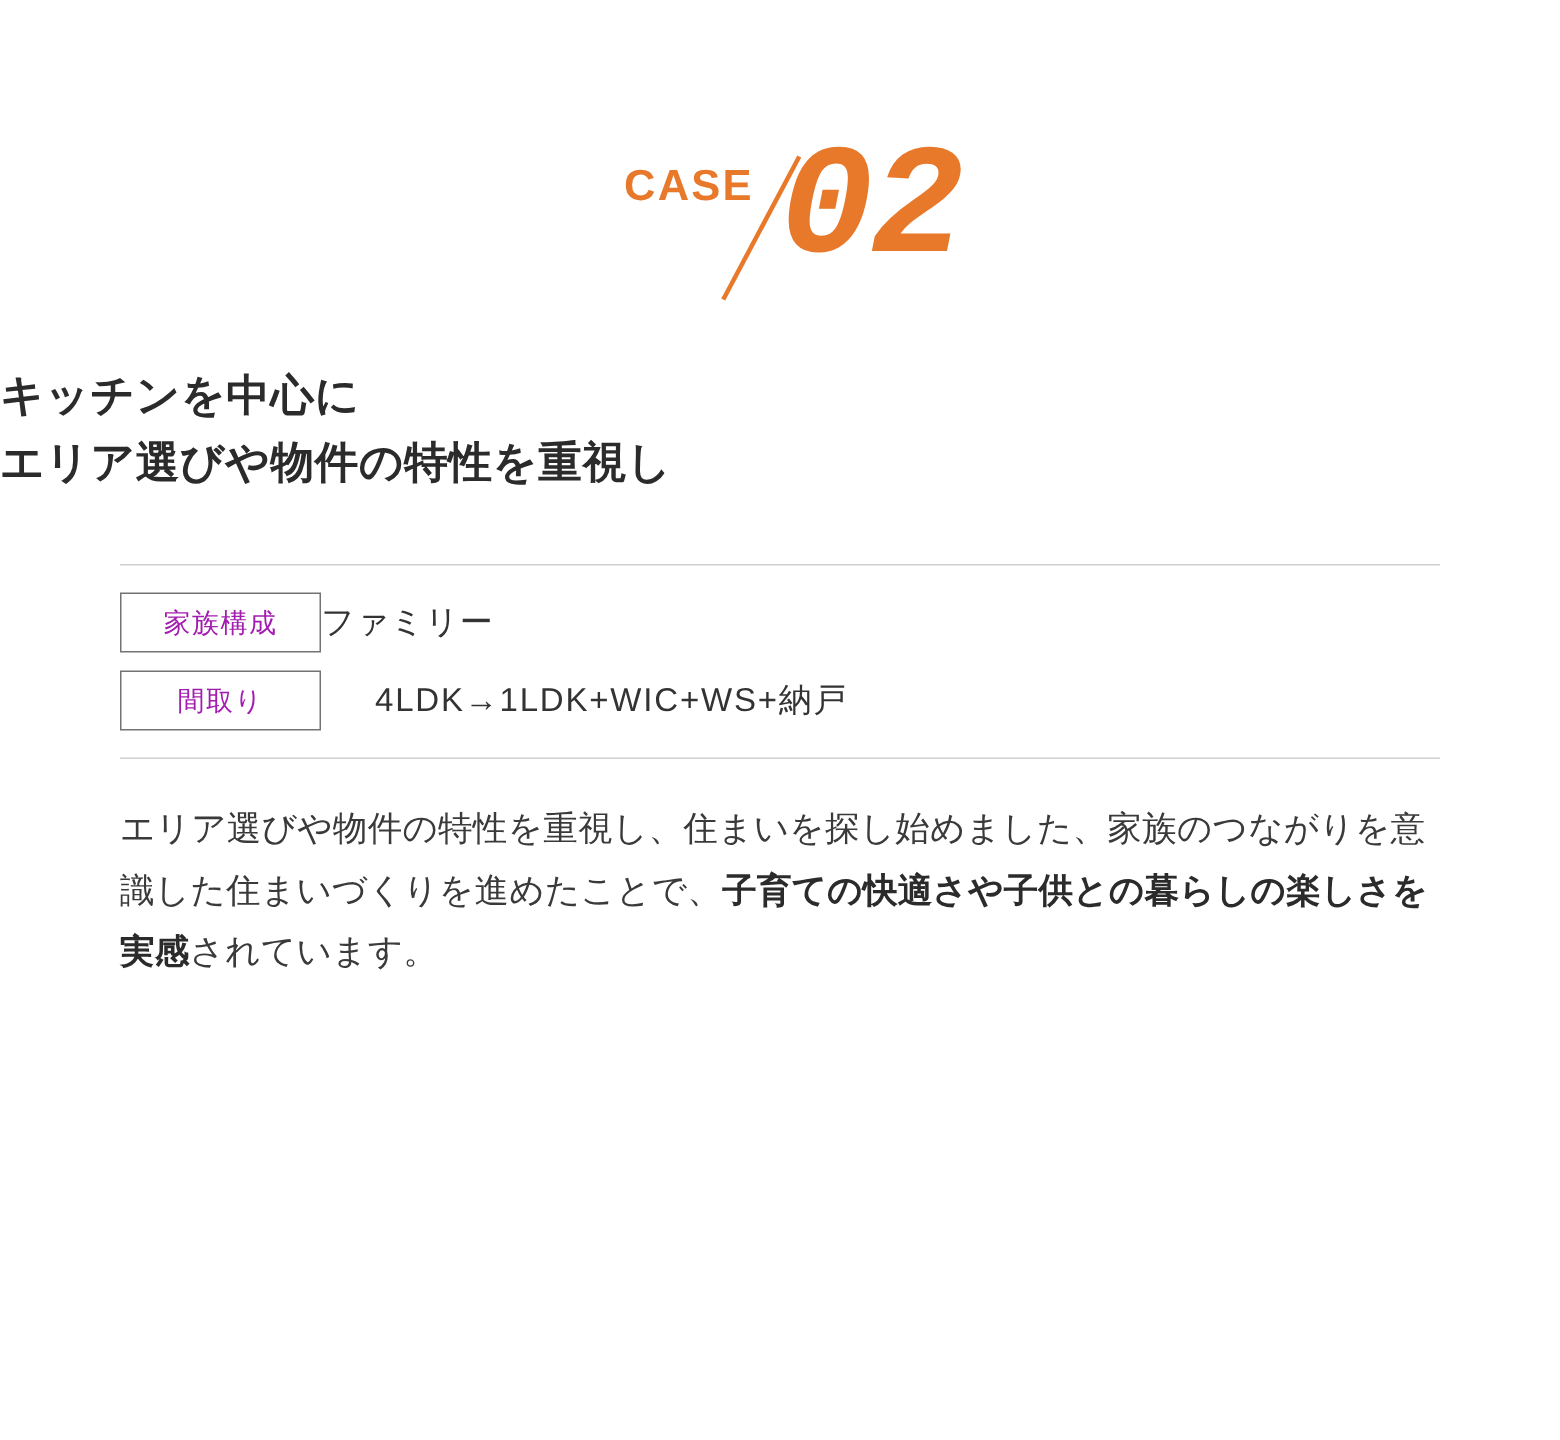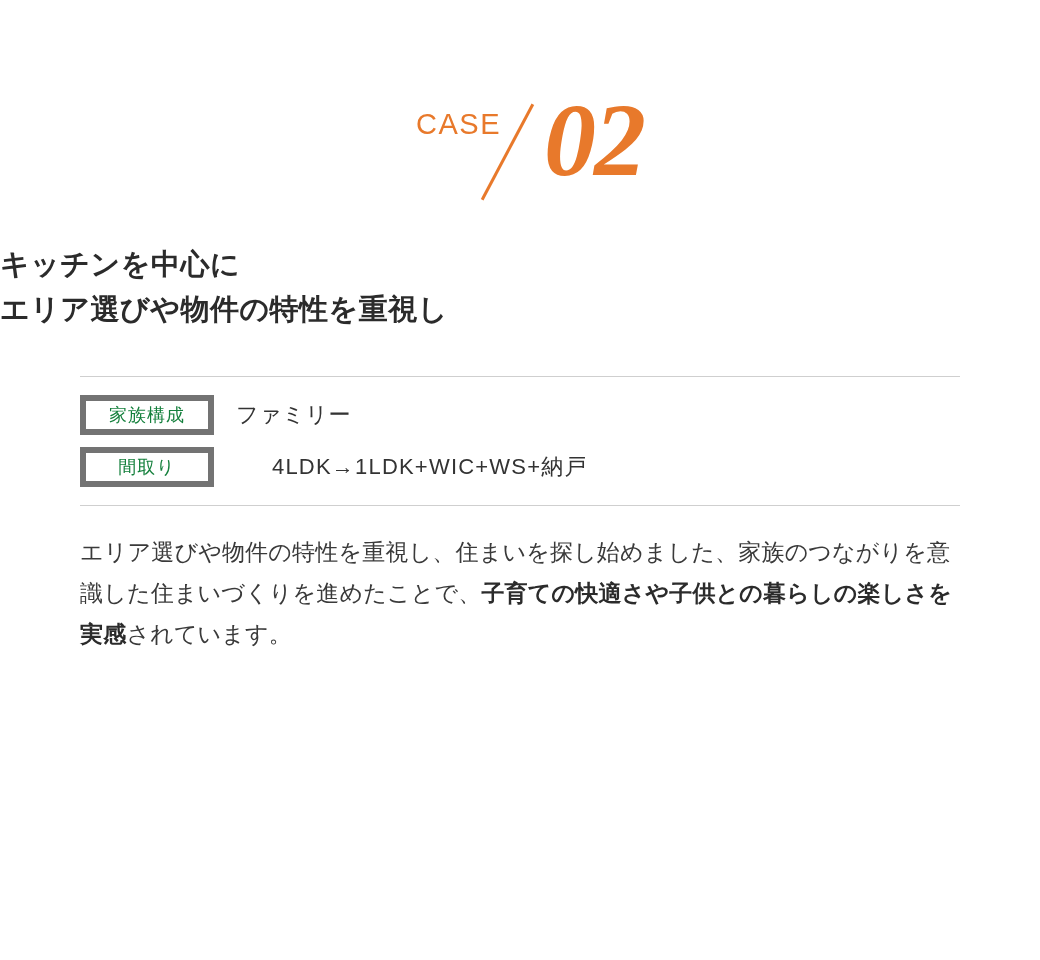--- a/index.html
+++ b/index.html
@@ -33,21 +33,21 @@
     position: relative;
     width: 220px;
     height: 130px;
     margin: 0 auto;
   }
   .case-word {
     position: absolute;
     left: 6px;
     top: 12px;
     font-size: 29px;
-    font-weight: normal;
+    font-weight: bold;
     letter-spacing: 1.5px;
     color: #e8792b;
     font-family: "Liberation Sans", sans-serif;
   }
   .case-slash {
     position: absolute;
     left: 96px;
     top: 2px;
     width: 3px;
     height: 108px;
@@ -57,23 +57,22 @@
   }
   .case-number {
     position: absolute;
     left: 110px;
     top: -8px;
     font-size: 104px;
     line-height: 1;
     font-weight: bold;
     font-style: italic;
     color: #e8792b;
-    font-family: Liberation Serif, serif;
+    font-family: Liberation Mono, monospace;
     letter-spacing: -2px;
-    margin-left: 24px;
   }
 
   
   .headline {
     text-align: left;
     margin-top: 16px;
     font-size: 29px;
     font-weight: bold;
     line-height: 1.55;
     color: #2b2b2b;
@@ -99,31 +98,30 @@
   .spec-row {
     display: flex;
     align-items: center;
     margin-bottom: 12px;
   }
   .spec-row:last-child { margin-bottom: 0; gap: 36px; }
   .spec-label {
     box-sizing: border-box;
     width: 134px;
     height: 40px;
-    border: 6px solid #737373;
+    border: 1px solid #737373;
     display: flex;
     align-items: center;
     justify-content: center;
     font-size: 18px;
-    color: #15803d;
+    color: #a21caf;
     letter-spacing: 1px;
     flex: none;
   }
   .spec-value {
-    margin-left: 22px;
     font-size: 22px;
     color: #333333;
     letter-spacing: 0.6px;
   }
   .spec-value.mono {
     font-family: "Liberation Sans", sans-serif;
     letter-spacing: 1.2px;
   }
 
   

